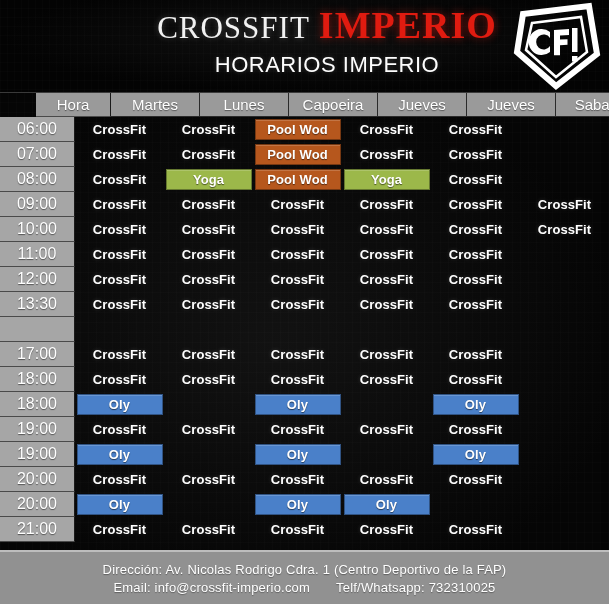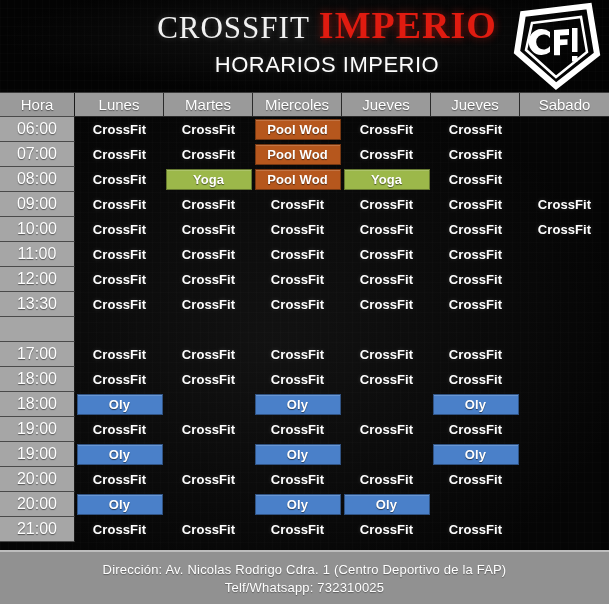--- a/index.html
+++ b/index.html
@@ -75,21 +75,21 @@
     background-size:8px 100%, 100% 10px, 100% 100%;
     display:flex;flex-direction:column;
     border-top:1px solid #3a3a3a;
   }
   .row{
     display:flex;
     height:25px;
     flex:0 0 auto;
     align-items:stretch;
   }
-  .row.hdr{height:24px;}
+  .row.hdr{height:24px;padding-left:36px;}
   .cell{
     box-sizing:border-box;
     display:flex;align-items:center;justify-content:center;
     font-size:13px;
     color:#ffffff;
     overflow:hidden;
     white-space:nowrap;
   }
   
   .c-hora{flex:0 0 75px;}
@@ -185,23 +185,23 @@
           <rect x="63" y="26" width="5.5" height="24"></rect>
           <rect x="63" y="54" width="5.5" height="5.5"></rect>
         </g>
       </svg>
     </div>
   </div>
 
   <div class="table" id="schedule-table">
       <div class="row hdr">
         <div class="cell c-hora">Hora</div>
+        <div class="cell c-day">Martes</div>
         <div class="cell c-day">Lunes</div>
-        <div class="cell c-day">Martes</div>
-        <div class="cell c-day">Miercoles</div>
+        <div class="cell c-day">Capoeira</div>
         <div class="cell c-day">Jueves</div>
         <div class="cell c-day">Jueves</div>
         <div class="cell c-day">Sabado</div>
       </div>
       <div class="row">
         <div class="cell c-hora">06:00</div>
         <div class="cell c-day">
           <div class="chip plain">CrossFit</div>
         </div>
         <div class="cell c-day">
@@ -551,17 +551,18 @@
         </div>
         <div class="cell c-day">
           <div class="chip empty"></div>
         </div>
       </div>
     </div>
 
   <div class="footer">
     <div class="fline">Dirección: Av. Nicolas Rodrigo Cdra. 1  (Centro Deportivo de la FAP)</div>
     <div class="fl2">
+      <span class="fline">Email: info@crossfit-imperio.com</span>
       <span class="fline">Telf/Whatsapp: 732310025</span>
     </div>
   </div>
 
 </div>
 
 </body></html>

